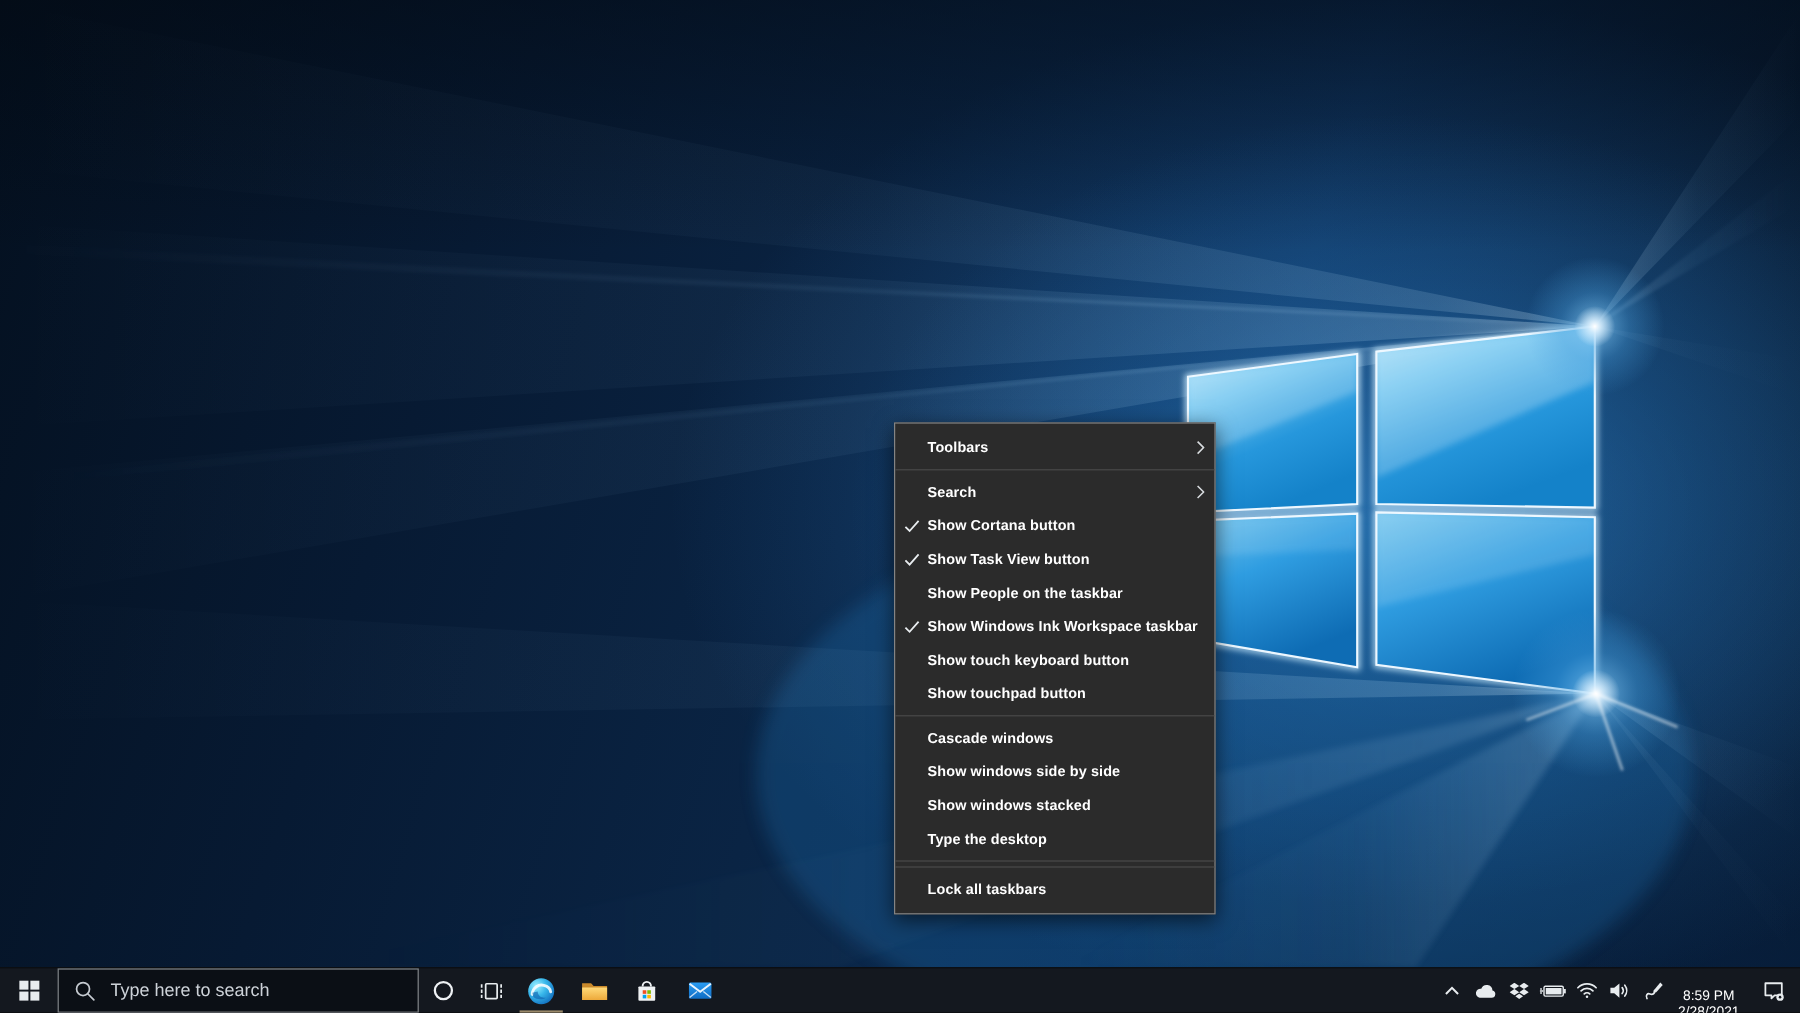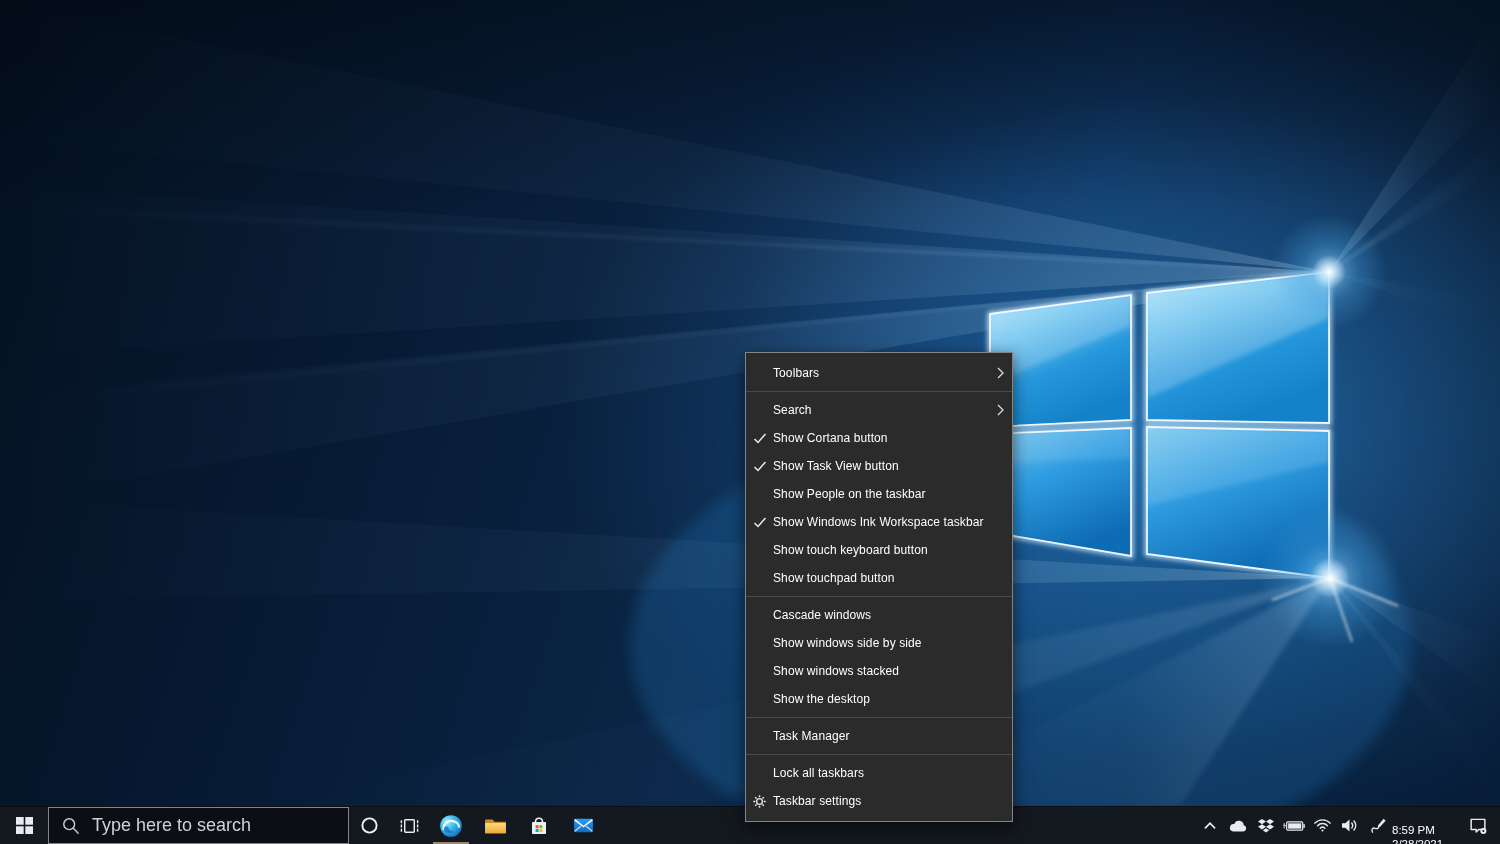--- a/index.html
+++ b/index.html
@@ -16,21 +16,21 @@
       radial-gradient(900px 620px at 1170px 420px, rgba(45,125,200,.5), rgba(45,125,200,0) 68%),
       radial-gradient(1200px 800px at 1500px 850px, rgba(8,35,70,.75), rgba(8,35,70,0) 62%),
       linear-gradient(108deg,#04101f 0%,#071a33 26%,#0a2444 48%,#0b2a50 66%,#07192f 88%,#051221 100%);
   }
   .wallpaper-svg{position:absolute;inset:0;pointer-events:none;}
   
   .context-menu{
     position:absolute;left:745px;top:352px;width:268px;box-sizing:border-box;
     background:#2b2b2b;border:1px solid #848484;
     box-shadow:0 5px 16px rgba(0,0,0,.6);
-    padding:6px 0;z-index:60;color:#fff;font-size:12px;
+    padding:6px 0;z-index:60;color:#fff;font-size:12px;font-weight:bold;
   }
   .menu-item{height:28px;display:flex;align-items:center;cursor:default;}
   .menu-gutter{width:27px;display:flex;align-items:center;justify-content:center;flex:0 0 27px;}
   .menu-label{flex:1;white-space:nowrap;letter-spacing:.1px;}
   .menu-chevron{width:24px;flex:0 0 24px;display:flex;align-items:center;justify-content:center;}
   .menu-sep{height:1px;background:#4a4a4a;margin:4px 0;}
   
   .taskbar{
     position:absolute;left:0;bottom:0;width:1500px;height:38px;
     background:#14181f;display:flex;align-items:stretch;z-index:40;
@@ -38,29 +38,29 @@
   }
   .tb-btn{width:44px;display:flex;align-items:center;justify-content:center;position:relative;cursor:default;}
   .tb-btn.w40{width:40px;}
   .start-button{width:48px;display:flex;align-items:center;justify-content:center;}
   .search-box{
     width:301px;box-sizing:border-box;display:flex;align-items:center;
     background:#0b0f15;border:1px solid #82868a;gap:10px;padding-left:13px;
   }
   .search-box input{
     background:transparent;border:none;outline:none;flex:1;min-width:0;
-    color:#f97316;font-size:18px;font-family:"Liberation Sans",sans-serif;
+    color:#f97316;font-size:15px;font-family:"Liberation Sans",sans-serif;
   }
   .search-box input::placeholder{color:#cdd2d8;opacity:1;}
   .tb-icon{display:flex;align-items:center;justify-content:center;}
   .run-indicator{position:absolute;bottom:0;left:4px;right:4px;height:2px;background:#9b8a6b;}
   .tray{margin-left:auto;display:flex;align-items:stretch;}
   .tray-btn{width:28px;display:flex;align-items:center;justify-content:center;cursor:default;}
   .clock{
-    width:64px;display:flex;flex-direction:column;align-items:flex-start;justify-content:center;
+    width:64px;display:flex;flex-direction:column;align-items:center;justify-content:center;
     color:#fff;font-size:11.5px;line-height:13.5px;cursor:default;margin-top:24px;
   }
   .action-center-btn{width:44px;display:flex;align-items:center;justify-content:center;cursor:default;}
 </style>
 </head>
 <body>
 
 <div class="desktop">
   <svg class="wallpaper-svg" width="1500" height="806" viewBox="0 0 1500 806">
     <defs>
@@ -234,52 +234,28 @@
       <span class="menu-label">Show windows side by side</span>
       <span class="menu-chevron"></span>
     </div>
     <div class="menu-item">
       <span class="menu-gutter"></span>
       <span class="menu-label">Show windows stacked</span>
       <span class="menu-chevron"></span>
     </div>
     <div class="menu-item">
       <span class="menu-gutter"></span>
-      <span class="menu-label">Show the desktop</span>
+      <span class="menu-label">Type the desktop</span>
       <span class="menu-chevron"></span>
     </div>
     <div class="menu-sep"></div>
-    <div class="menu-item">
-      <span class="menu-gutter"></span>
-      <span class="menu-label">Task Manager</span>
-      <span class="menu-chevron"></span>
-    </div>
     <div class="menu-sep"></div>
     <div class="menu-item">
       <span class="menu-gutter"></span>
       <span class="menu-label">Lock all taskbars</span>
-      <span class="menu-chevron"></span>
-    </div>
-    <div class="menu-item">
-      <span class="menu-gutter">
-        <svg width="15" height="15" viewBox="0 0 16 16" fill="none" stroke="#e9edf0">
-          <circle cx="8" cy="8" r="3.1" stroke-width="1.4"></circle>
-          <g stroke-width="1.6">
-            <line x1="8" y1="1.4" x2="8" y2="3.4"></line>
-            <line x1="8" y1="12.6" x2="8" y2="14.6"></line>
-            <line x1="1.4" y1="8" x2="3.4" y2="8"></line>
-            <line x1="12.6" y1="8" x2="14.6" y2="8"></line>
-            <line x1="3.4" y1="3.4" x2="4.8" y2="4.8"></line>
-            <line x1="11.2" y1="11.2" x2="12.6" y2="12.6"></line>
-            <line x1="3.4" y1="12.6" x2="4.8" y2="11.2"></line>
-            <line x1="11.2" y1="4.8" x2="12.6" y2="3.4"></line>
-          </g>
-        </svg>
-      </span>
-      <span class="menu-label">Taskbar settings</span>
       <span class="menu-chevron"></span>
     </div>
   </div>
 
 <div class="taskbar">
   <div class="start-button">
     <span class="tb-icon">
       <svg width="17" height="17" viewBox="0 0 17 17">
         <rect x="0" y="0" width="7.7" height="7.7" fill="#e8ecef"></rect>
         <rect x="9.3" y="0" width="7.7" height="7.7" fill="#e8ecef"></rect>

